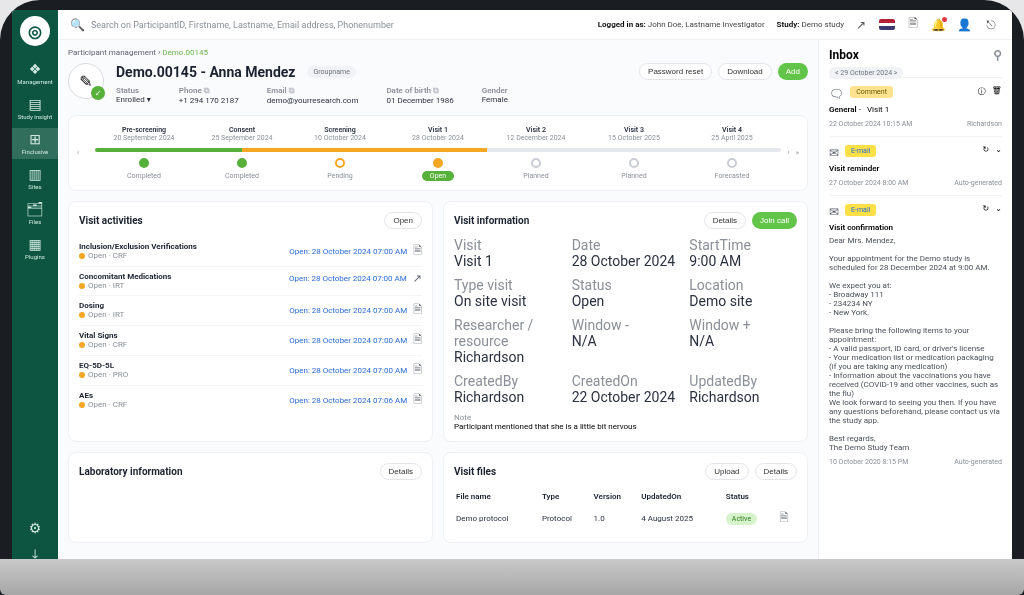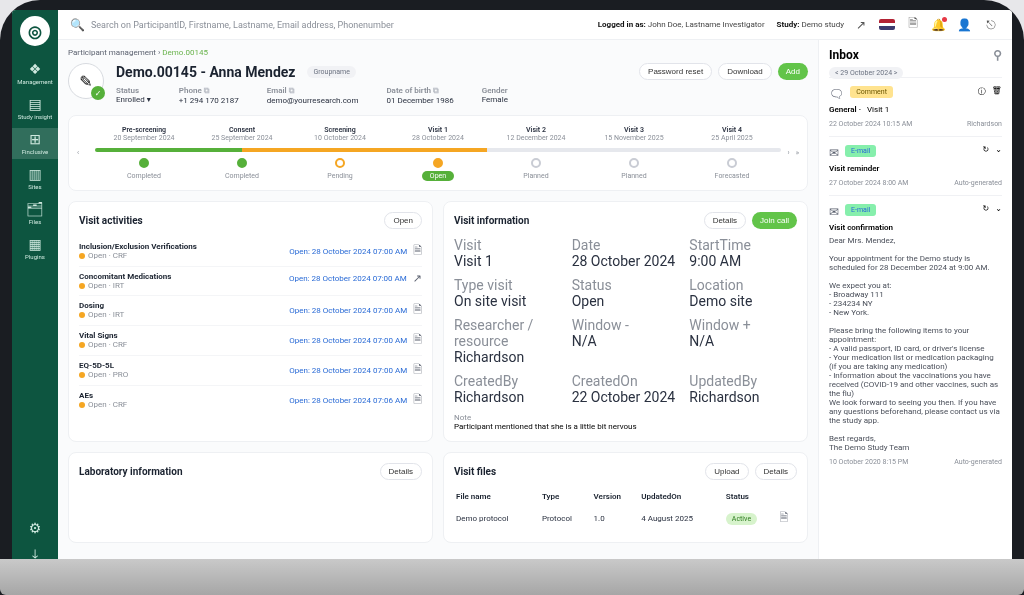--- a/index.html
+++ b/index.html
@@ -97,21 +97,21 @@
   .pill{ padding:2px 6px; border-radius:8px; font-size:7px;}
   .pill.active{ background:#d7f3cc; color:#2f7d20;}
 
   
   .inbox h3{ font-size:12px; font-weight:700; margin-bottom:6px; display:flex; align-items:center; justify-content:space-between;}
   .filter-ico{ font-size:12px; color:#8a8f98; cursor:pointer;}
   .date-pill{ font-size:7px; background:#f1f2f5; border-radius:8px; padding:2px 6px; color:#6b7280;}
   .inmsg{ border-top:1px solid #f0f1f4; padding:8px 0;}
   .inmsg .tag{ font-size:7px; padding:2px 6px; border-radius:3px;}
   .tag.comment{ background:#ffe38f; color:#6b5600;}
-  .tag.email{ background:#86efac; color:#2a6bd6;}
+  .tag.email{ background:#fde047; color:#2a6bd6;}
   .inmsg .hdr{ display:flex; align-items:flex-start; gap:6px; }
   .inmsg .hdr .ico{ font-size:12px; color:#5c6270; margin-top:1px;}
   .inmsg .row2{ display:flex; justify-content:space-between; color:#8a8f98; font-size:7px; margin-top:6px;}
   .inmsg .head2{ display:flex; gap:6px; margin-top:4px; font-weight:600;}
   .inmsg .body{ margin-top:4px; color:#4a4f5a;}
   .refresh{ display:flex; gap:6px; margin-left:auto;}
 </style>
 </head>
 <body>
 
@@ -238,21 +238,21 @@
                 <div class="step">
                   <div class="t">Visit 1</div>
                   <div class="d">28 October 2024</div>
                 </div>
                 <div class="step">
                   <div class="t">Visit 2</div>
                   <div class="d">12 December 2024</div>
                 </div>
                 <div class="step">
                   <div class="t">Visit 3</div>
-                  <div class="d">15 November 2025</div>
+                  <div class="d">15 October 2025</div>
                 </div>
                 <div class="step">
                   <div class="t">Visit 4</div>
                   <div class="d">25 April 2025</div>
                 </div>
               </div>
         <div class="bar">
           <span style="flex:1.5;background:#56b03a"></span>
           <span style="flex:1.5;background:#f5a623"></span>
           <span style="flex:1;background:#f5a623"></span>

